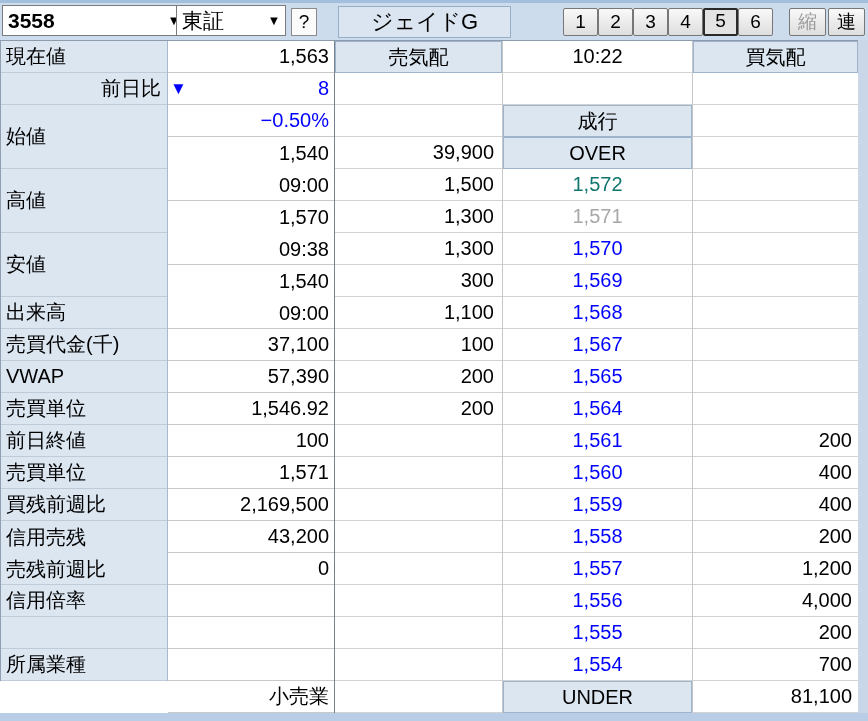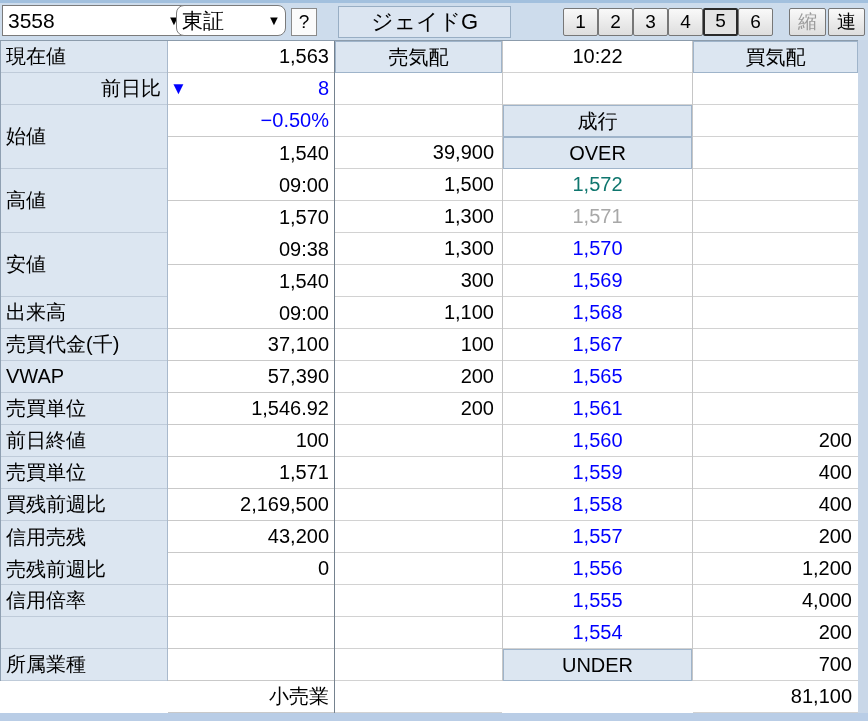--- a/index.html
+++ b/index.html
@@ -12,22 +12,22 @@
   
   .topstrip    { position:absolute; left:0; top:0;   width:868px; height:3px;  background:#a2c0de; }
   .bottomstrip { position:absolute; left:0; top:713px; width:868px; height:8px; background:#b9cde6; }
   .rightstrip  { position:absolute; left:858px; top:40px; width:10px; height:673px; background:#c9d7e8; }
   
   .toolbar { position:absolute; left:0; top:3px; width:868px; height:37px; background:#cddcec; }
   .combo { position:absolute; top:2px; height:31px; background:#fff; border:1px solid #7b7b7b;
            display:flex; align-items:center; box-sizing:border-box; cursor:default; }
   .combo .txt { flex:1; padding-left:5px; font-size:21px; }
   .combo .arr { width:22px; text-align:center; font-size:13px; line-height:29px; }
-  .combo-code   { left:2px;   width:184px; }
-  .combo-market { left:176px; width:110px;border-radius:8px; }
+  .combo-code   { left:2px;   width:184px;font-weight:bold; }
+  .combo-market { left:176px; width:110px; }
   .help-btn { position:absolute; left:291px; top:5px; width:26px; height:28px; box-sizing:border-box;
               background:#fbfbfb; border:1px solid #8a8a8a; font-size:19px; text-align:center; line-height:26px; }
   .nameplate { position:absolute; left:338px; top:3px; width:173px; height:32px; box-sizing:border-box;
                background:#dbe5f1; border:1px solid #98aec4; text-align:center; font-size:22px; line-height:30px; }
   .pbtn { position:absolute; top:5px; width:35px; height:28px; box-sizing:border-box;
           background:linear-gradient(#f9f9f9,#dedede); border:1px solid #777;
           font-size:19px; text-align:center; line-height:25px; border-radius:2px; }
   .b1{left:563px}.b2{left:598px}.b3{left:633px}.b4{left:668px}.b5{left:703px}.b6{left:738px}
   .pbtn.active { background:#e3e3e3; border:2px solid #2a2a2a; line-height:22px; }
   .bshrink { left:789px; width:37px; color:#9a9a9a; }
@@ -176,20 +176,21 @@
     <div class="cell pc"></div>
     <div class="cell pc hl">成行</div>
     <div class="cell pc hl">OVER</div>
     <div class="cell pc p-up">1,572</div>
     <div class="cell pc p-prev">1,571</div>
     <div class="cell pc p-down">1,570</div>
     <div class="cell pc p-down">1,569</div>
     <div class="cell pc p-down">1,568</div>
     <div class="cell pc p-down">1,567</div>
     <div class="cell pc p-down">1,565</div>
+    <div class="cell pc p-down">1,564</div>
     <div class="cell pc p-down">1,561</div>
     <div class="cell pc p-down">1,560</div>
     <div class="cell pc p-down">1,559</div>
     <div class="cell pc p-down">1,558</div>
     <div class="cell pc p-down">1,557</div>
     <div class="cell pc p-down">1,556</div>
     <div class="cell pc p-down">1,555</div>
     <div class="cell pc p-down">1,554</div>
     <div class="cell pc hl">UNDER</div>
   </div>

